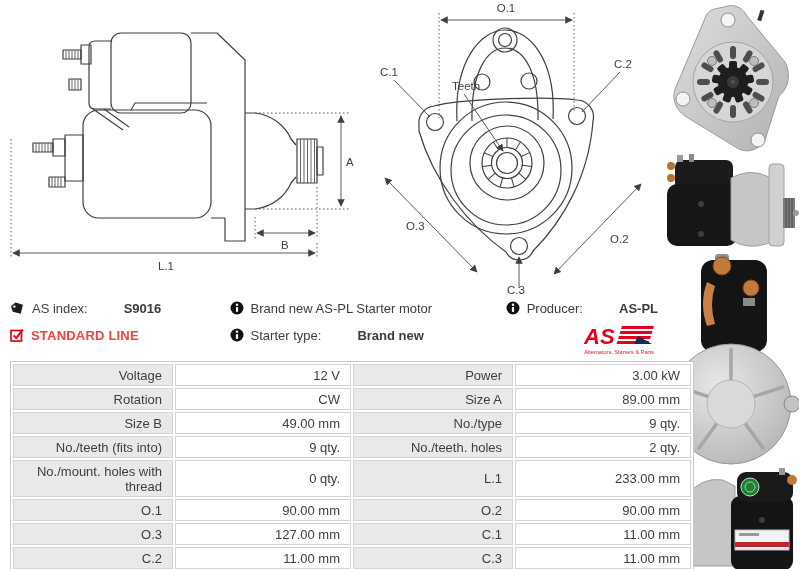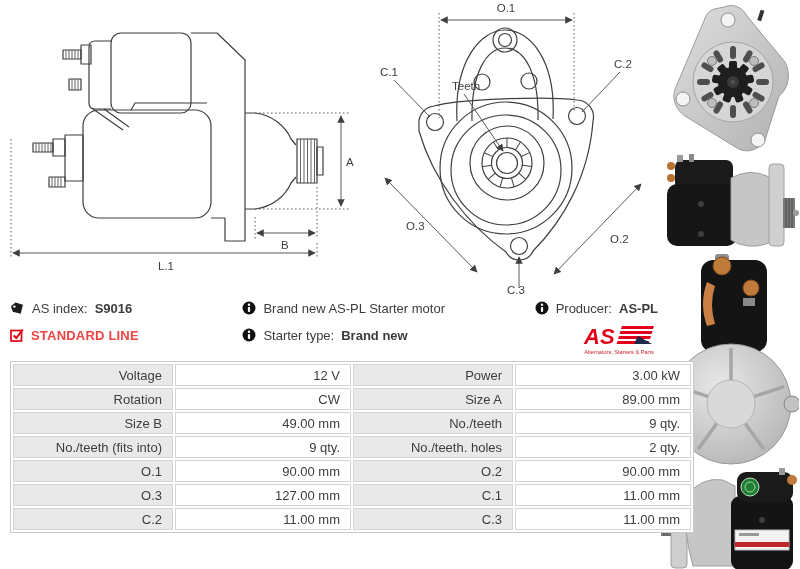--- a/index.html
+++ b/index.html
@@ -13,21 +13,21 @@
   .drawing2{position:absolute;left:358px;top:0px;}
 
   .photos{position:absolute;left:661px;top:4px;width:138px;display:flex;flex-direction:column;gap:2px;}
   .photo{display:block;}
 
   .inforow{position:absolute;left:10px;top:300px;width:648px;display:flex;color:#3c3c3c;text-align:right;}
   .icol1{width:237px;}
   .icol2{width:298px;}
   .icol3{flex:1;}
   .iline{display:flex;align-items:center;gap:7px;height:16px;margin-bottom:11px;font-size:13px;white-space:nowrap;}
-  .iline b{font-weight:bold;}
+  .iline b{font-weight:bold;margin-left:29px;}
   .red{color:#ef4444;font-weight:bold;letter-spacing:.2px;}
   .logo-wrap{display:flex;justify-content:flex-end;padding-right:2px;margin-top:-4px;}
 
   table.spec{position:absolute;left:10px;top:361px;border-collapse:separate;border-spacing:2px;background:#fff;border:1px solid #c9c9c9;}
   table.spec td{border:1px solid #d4d4d4;font-size:13px;color:#3d3d3d;text-align:right;padding:2.5px 10px;vertical-align:middle;}
   table.spec td.lbl{background:#e9e9e9;width:138px;}
   table.spec td.val{background:#ffffff;width:136px;padding-left:28px;}
 </style>
 </head>
 <body>
@@ -346,30 +346,36 @@
         </tr>
         <tr>
           <td class="lbl">Rotation</td>
           <td class="val">CW</td>
           <td class="lbl">Size A</td>
           <td class="val">89.00 mm</td>
         </tr>
         <tr>
           <td class="lbl">Size B</td>
           <td class="val">49.00 mm</td>
-          <td class="lbl">No./teeth</td>
+          <td class="lbl">No./type</td>
           <td class="val">9 qty.</td>
         </tr>
         <tr>
           <td class="lbl">No./teeth (fits into)</td>
           <td class="val">9 qty.</td>
           <td class="lbl">No./teeth. holes</td>
           <td class="val">2 qty.</td>
         </tr>
         <tr>
+          <td class="lbl">No./mount. holes with thread</td>
+          <td class="val">0 qty.</td>
+          <td class="lbl">L.1</td>
+          <td class="val">233.00 mm</td>
+        </tr>
+        <tr>
           <td class="lbl">O.1</td>
           <td class="val">90.00 mm</td>
           <td class="lbl">O.2</td>
           <td class="val">90.00 mm</td>
         </tr>
         <tr>
           <td class="lbl">O.3</td>
           <td class="val">127.00 mm</td>
           <td class="lbl">C.1</td>
           <td class="val">11.00 mm</td>

